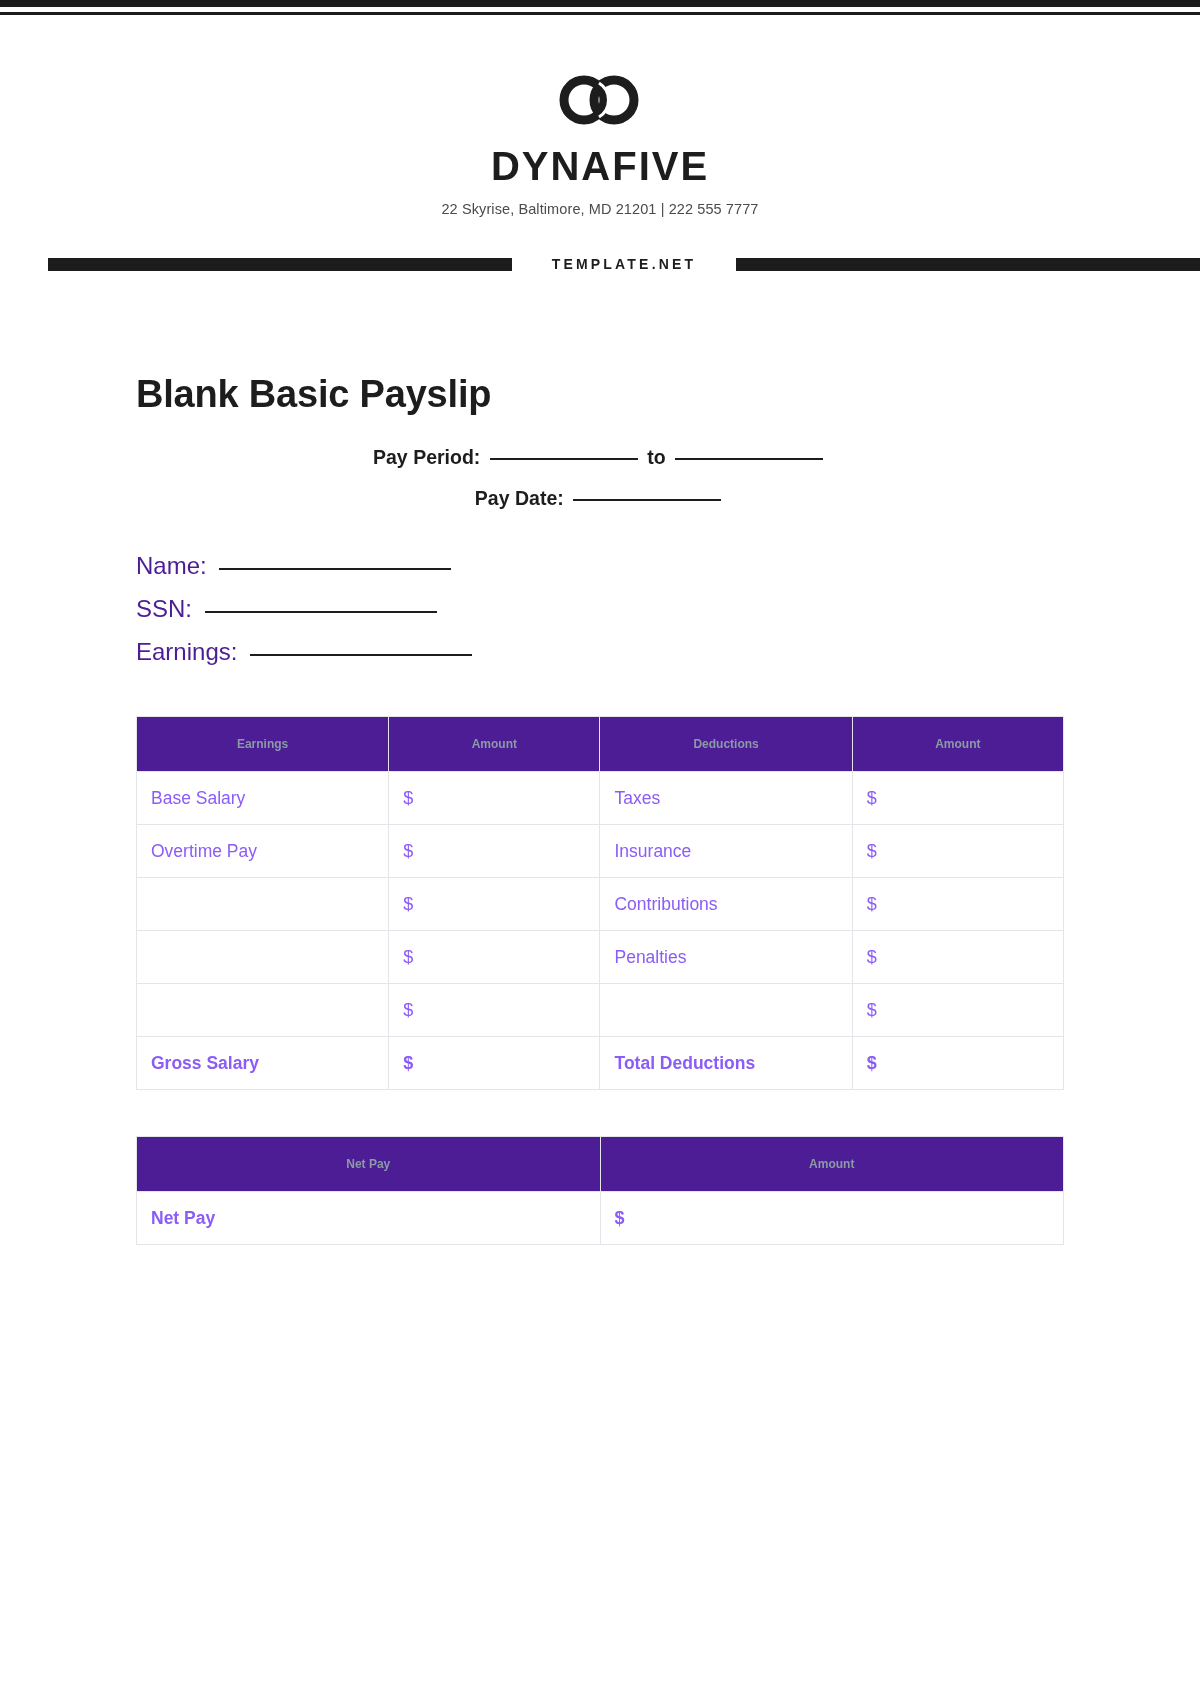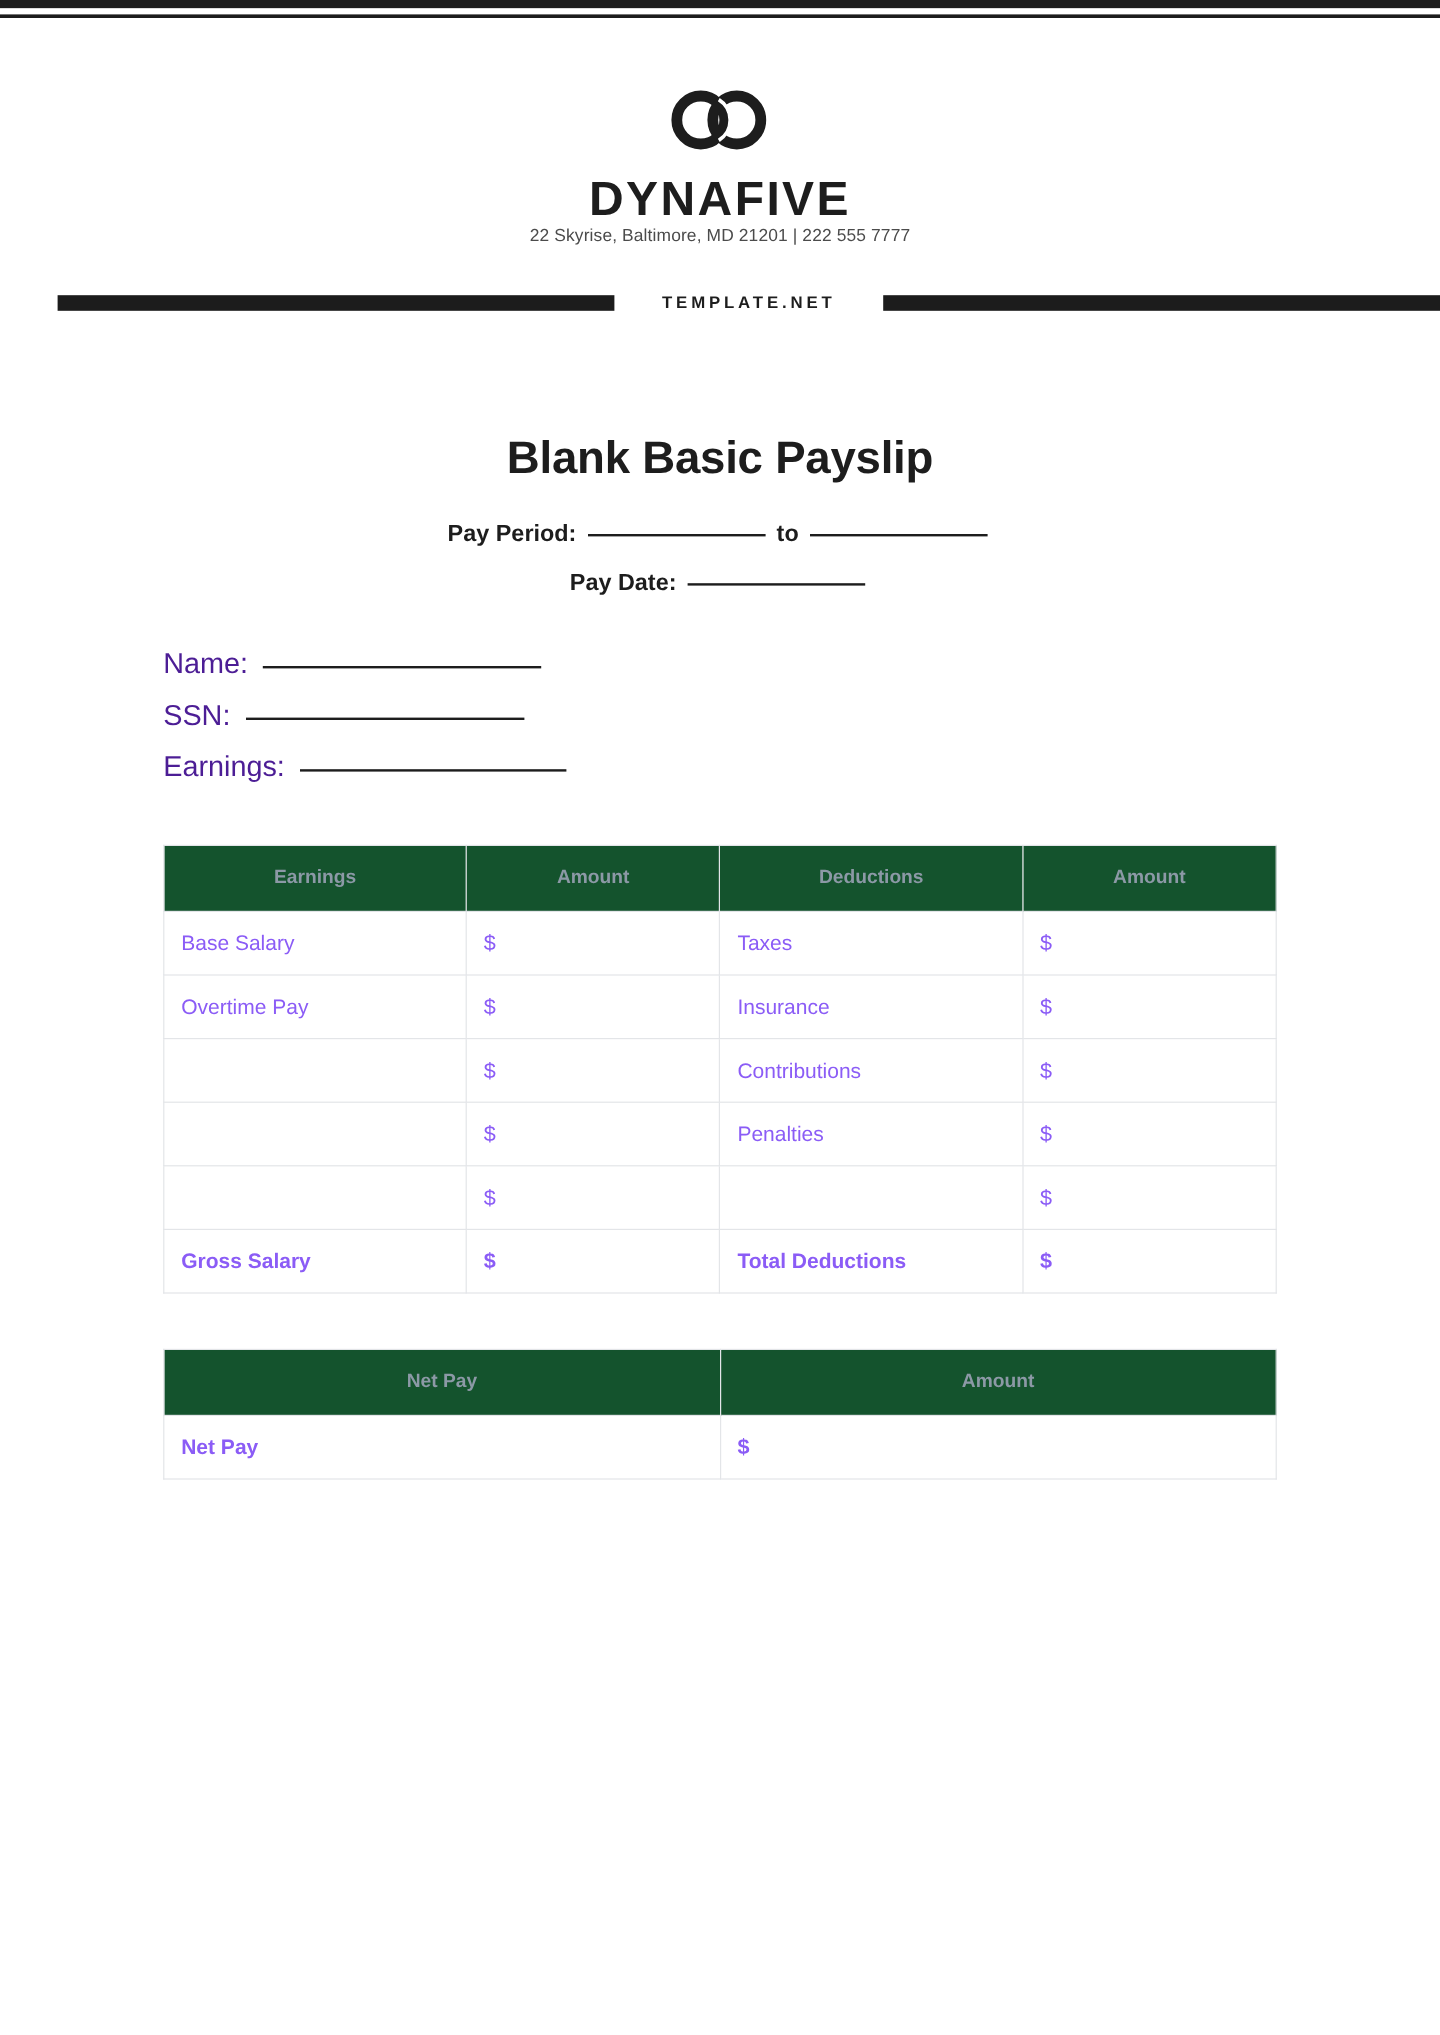--- a/index.html
+++ b/index.html
@@ -48,20 +48,21 @@
     height: 56px;
   }
   .brand-name {
     margin-top: 16px;
     font-size: 40px;
     font-weight: bold;
     letter-spacing: 2px;
     color: #1d1d1d;
   }
   .brand-contact {
+    margin-top: 12px;
     font-size: 14.5px;
     color: #4b4b4b;
     letter-spacing: 0.1px;
     text-align: center;
   }
 
   .band {
     margin-top: 36px;
     position: relative;
     height: 22px;
@@ -91,21 +92,21 @@
   }
 
   
   .content {
     padding: 0 136px;
     box-sizing: border-box;
   }
 
   .doc-title {
     margin-top: 98px;
-    text-align: center;
+    text-align: left;
     font-size: 38px;
     font-weight: bold;
     color: #1d1d1d;
     letter-spacing: -0.2px;
   }
 
   .pay-line {
     margin-top: 30px;
     text-align: center;
     font-size: 19.5px;
@@ -165,25 +166,25 @@
   th, td {
     border: 1px solid #e3e5e8;
     padding: 0 14px;
     height: 52px;
     font-size: 17.5px;
     text-align: left;
     vertical-align: middle;
     color: #8b5cf6;
   }
   thead th {
-    background: #14532d;
+    background: #4c1d95;
     color: #8c99a6;
     font-weight: bold;
     text-align: center;
-    font-size: 16px;
+    font-size: 12px;
     height: 54px;
     margin-left: 38px;
   }
   td.money {
     font-size: 18px;
   }
   tr.total-row td {
     font-weight: bold;
   }
   td.empty-cell {

